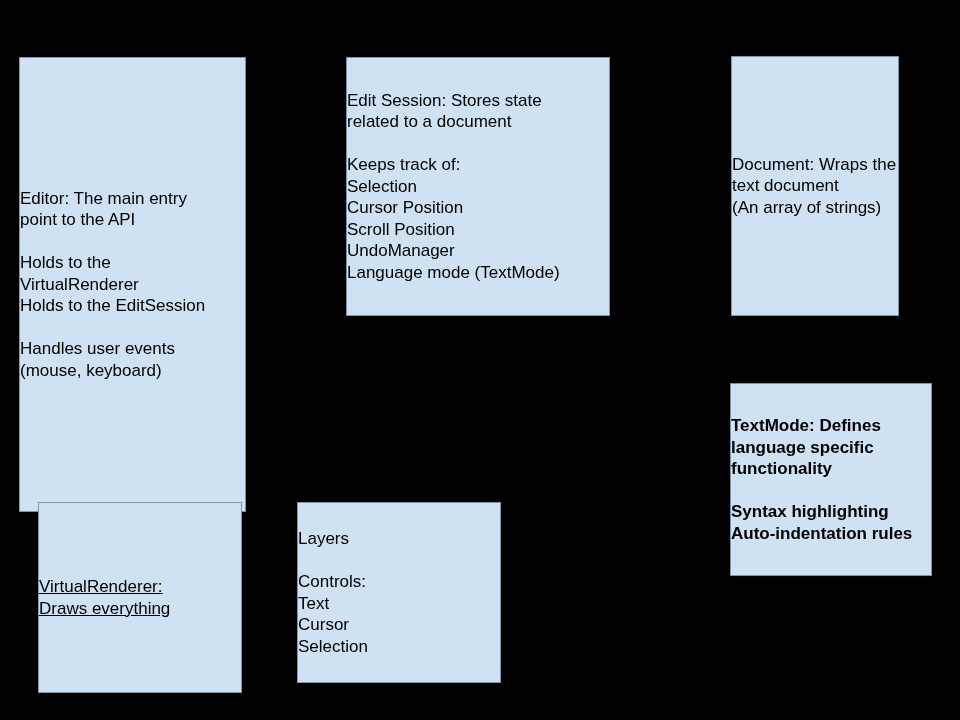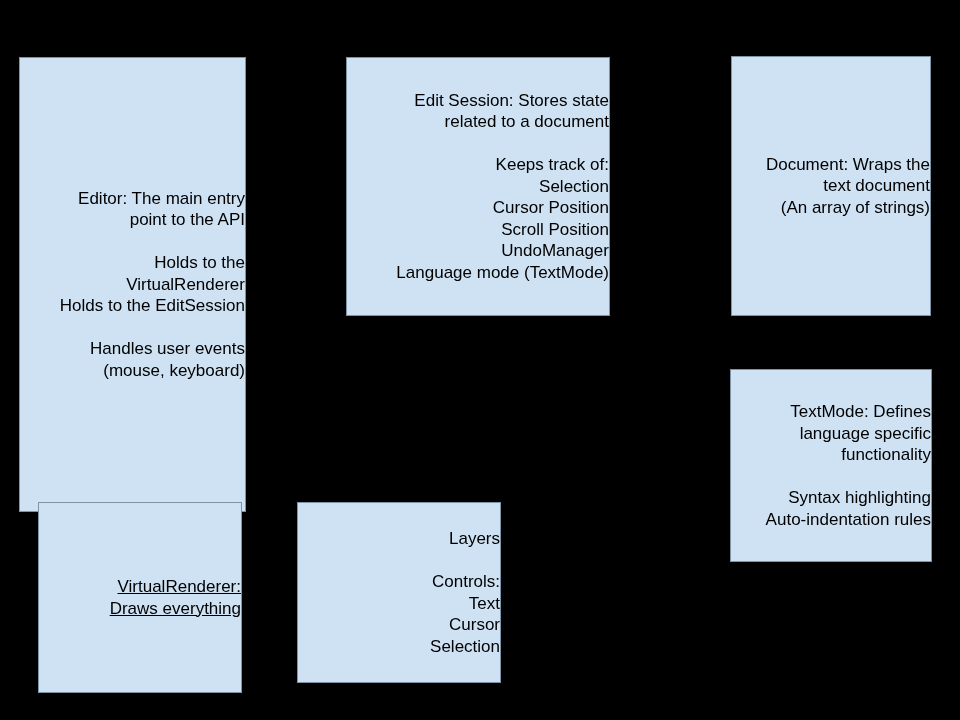--- a/index.html
+++ b/index.html
@@ -21,30 +21,30 @@
     position: absolute;
     background: #cfe2f3;
     border: 1px solid #7d93a8;
     box-sizing: border-box;
     display: flex;
     align-items: center;
     justify-content: center;
   }
   .box-text {
     width: 100%;
-    text-align: right;
+    text-align: left;
     color: #000000;
     font-size: 17px;
     line-height: 21.5px;
     white-space: pre-line;
   }
   .box-editor           { left: 19px;  top: 57px;  width: 227px; height: 455px; }
   .box-edit-session     { left: 346px; top: 57px;  width: 264px; height: 259px; }
-  .box-document         { left: 731px; top: 56px;  width: 200px; height: 260px; }
-  .box-textmode         { left: 730px; top: 369px; width: 202px; height: 193px; }
+  .box-document         { left: 731px; top: 56px;  width: 168px; height: 260px; }
+  .box-textmode         { left: 730px; top: 383px; width: 202px; height: 193px; font-weight: bold; }
   .box-virtual-renderer { left: 38px;  top: 502px; width: 204px; height: 191px; text-decoration: underline; }
   .box-layers           { left: 297px; top: 502px; width: 204px; height: 181px; }
 </style>
 </head>
 <body>
 
 <div class="canvas">
 
   <div class="diagram-box box-editor">
     <div class="box-text">Editor: The main entry

